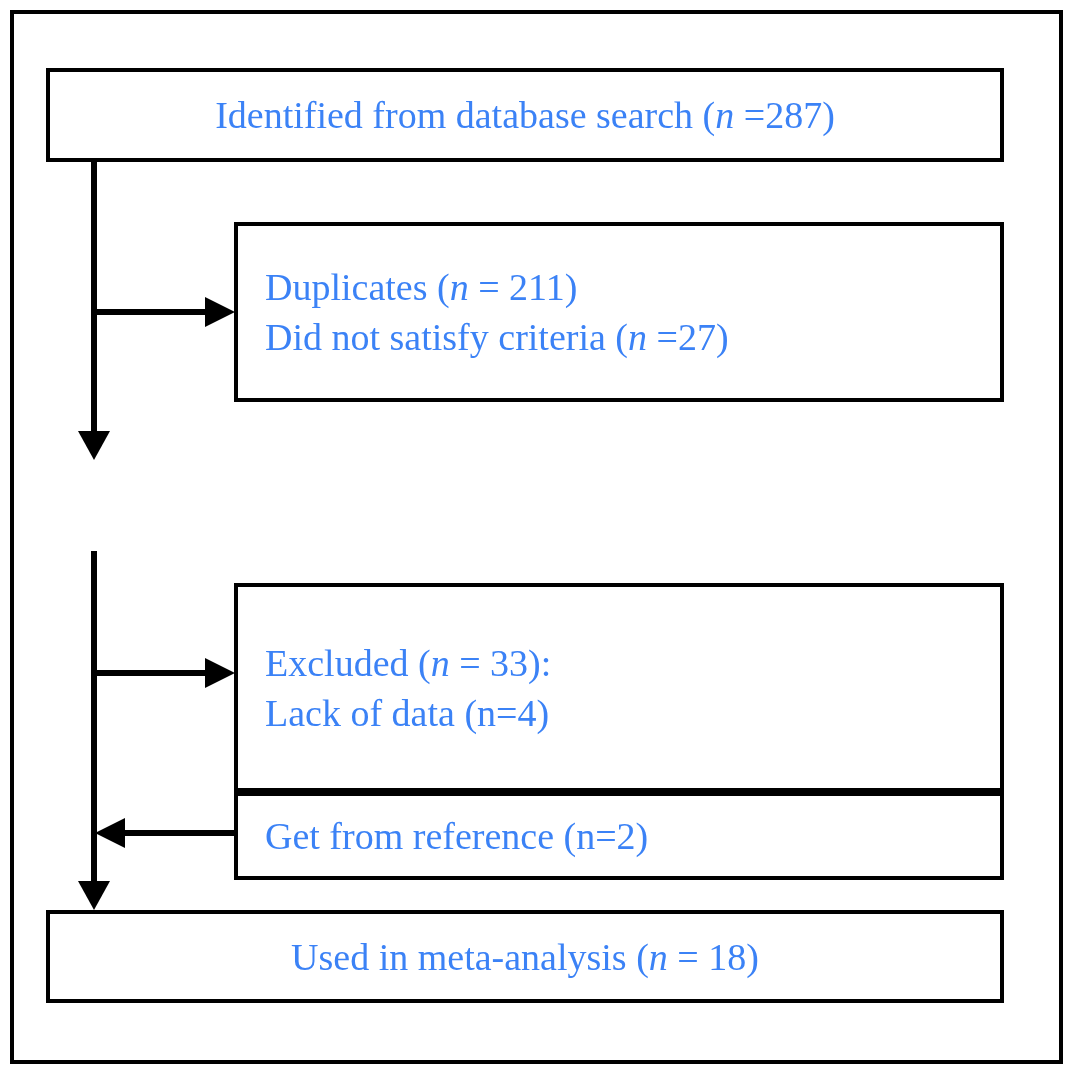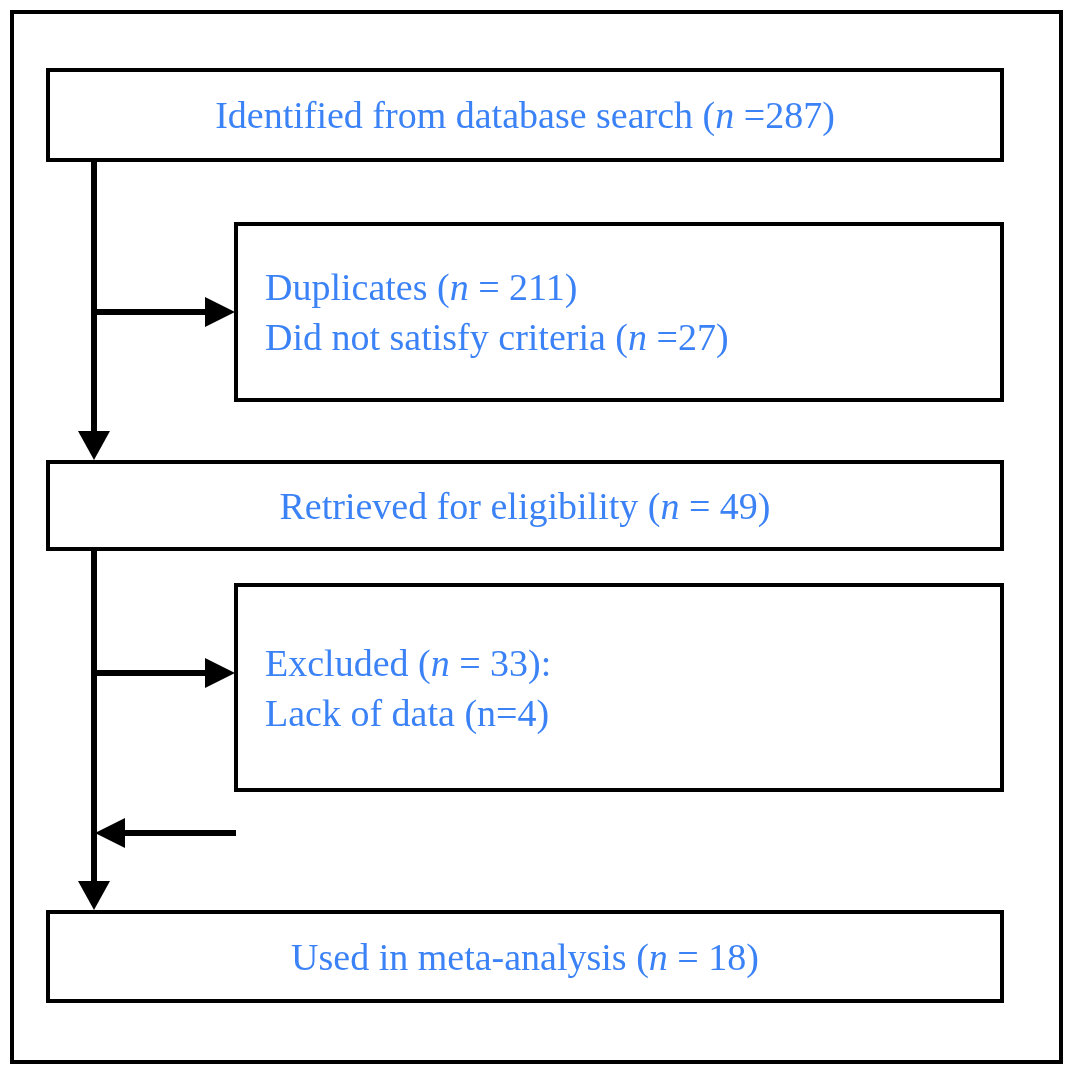--- a/index.html
+++ b/index.html
@@ -112,35 +112,35 @@
 
   <div class="node-box left-aligned" style="left:234px; top:222px; width:770px; height:180px;">
     <div class="box-line">
       <span>Duplicates (</span><span class="ital">n</span><span> = 211)</span>
     </div>
     <div class="box-line">
       <span>Did not satisfy criteria (</span><span class="ital">n</span><span> =27)</span>
     </div>
   </div>
 
-  <div class="node-box centered" style="left:46px; top:460px; width:958px; height:91px;">
-    <div class="box-line">
-      <span>Retrieved for eligibility (</span><span class="ital">n</span><span> = 49)</span>
-    </div>
-  </div>
 
   <div class="node-box left-aligned" style="left:234px; top:583px; width:770px; height:209px;">
     <div class="box-line">
       <span>Excluded (</span><span class="ital">n</span><span> = 33):</span>
     </div>
     <div class="box-line">
       <span>Lack of data (n=4)</span>
     </div>
   </div>
 
+  <div class="node-box left-aligned" style="left:234px; top:792px; width:770px; height:88px;">
+    <div class="box-line">
+      <span>Get from reference (n=2)</span>
+    </div>
+  </div>
 
   <div class="node-box centered" style="left:46px; top:910px; width:958px; height:93px;text-align:right;">
     <div class="box-line">
       <span>Used in meta-analysis (</span><span class="ital">n</span><span> = 18)</span>
     </div>
   </div>
 
 </div>
 
 </body></html>

